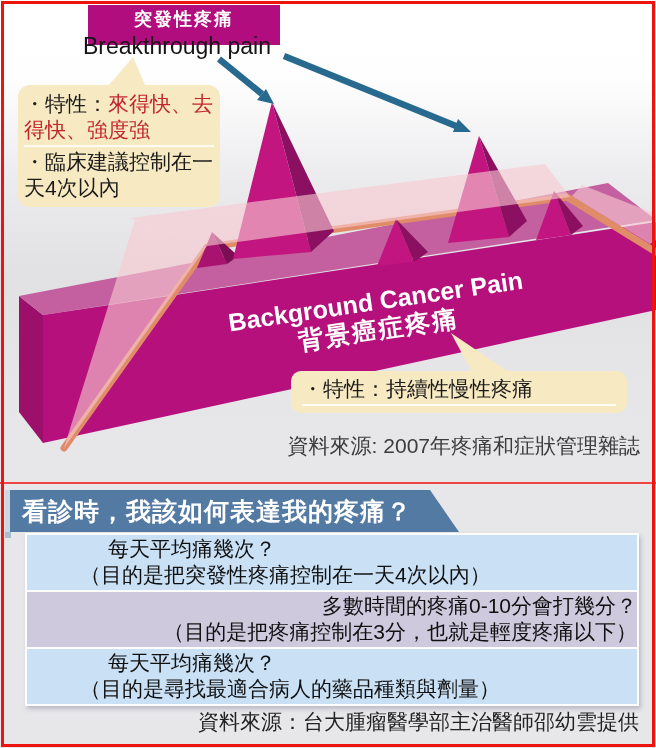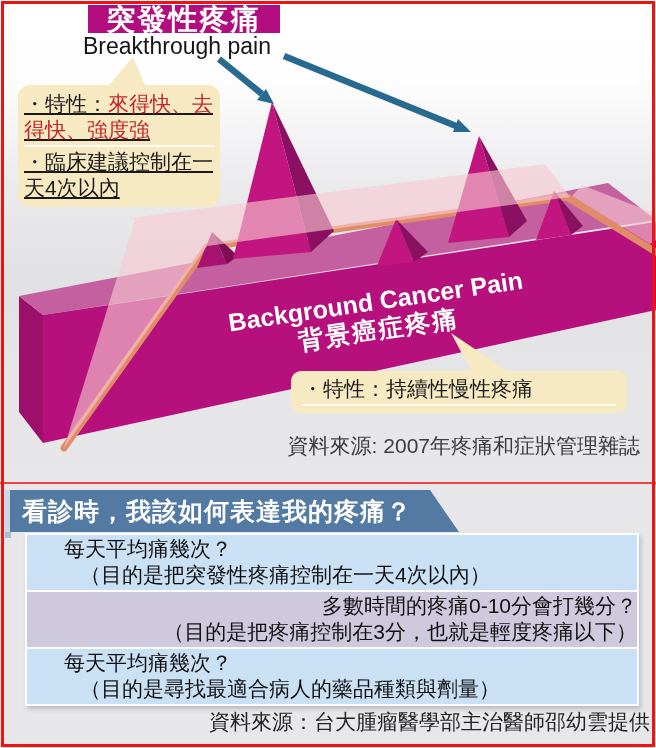--- a/index.html
+++ b/index.html
@@ -6,29 +6,29 @@
   .page { position:relative; width:656px; height:748px; background:#fff; overflow:hidden;
           font-family:"Liberation Sans", sans-serif; }
   .frame { position:absolute; inset:1px; border:3px solid #ed130e; pointer-events:none; z-index:60; }
 
   
   .upper { position:absolute; left:0; top:0; width:656px; height:482px;
            background:linear-gradient(180deg,#ffffff 0%,#fefefe 16%,#ebebee 38%,#e1e1e4 58%,#e6e6e9 80%,#e7e7ea 100%); }
   .scene { position:absolute; left:0; top:0; z-index:1; }
   .scene text { font-family:"Liberation Sans", sans-serif; font-weight:bold; fill:#ffffff; }
 
-  .title-box { position:absolute; left:88px; top:5px; width:192px; height:28px; background:#b20d7e;
-               color:#fff; font-size:29px; font-weight:bold; line-height:28px; text-align:center;
+  .title-box { position:absolute; left:88px; top:5px; width:192px; height:40px; background:#b20d7e;
+               color:#fff; font-size:18px; font-weight:bold; line-height:28px; text-align:center;
                letter-spacing:2px; z-index:2; }
   .subtitle  { position:absolute; left:83px; top:33px; font-size:23px; color:#151515; z-index:2; }
 
   .callout { position:absolute; background:#f7e9c1; color:#1a1a1a; z-index:3; }
   .callout .divider { height:2px; background:#fffdf2; margin:2px 0; }
   .callout1 { left:18px; top:85px; width:190px; padding:6px 6px; border-radius:12px;
-              font-size:21px; line-height:26px;text-decoration:underline; }
+              font-size:21px; line-height:26px; }
   .callout2 { left:291px; top:371px; width:314px; padding:5px 11px; border-radius:10px;
               font-size:21px; line-height:26px; }
   .red { color:#c1272d; }
 
   .source { position:absolute; z-index:3; }
   .source1 { right:16px; top:432px; font-size:21px; color:#3c3c3c; }
 
   
   .lower { position:absolute; left:0; top:482px; width:656px; height:266px;
            background:#e7e7ea; border-top:2px solid #ef4444; box-sizing:border-box; }
@@ -38,23 +38,23 @@
             color:#fff; font-size:25px; font-weight:bold; line-height:42px; padding-left:12px;
             letter-spacing:1px; box-sizing:border-box; }
   .qa-bar-stub { position:absolute; left:5px; top:48px; width:6px; height:6px; background:#a9bdd1; }
 
   .qa-rows { position:absolute; left:25px; top:49px; width:610px; background:#fdfdfe; padding:2px;
              box-shadow:2px 3px 4px rgba(110,110,130,0.35); }
   .qa-row { margin-bottom:2px; padding:1px 0 2px; font-size:21px; line-height:26px; color:#101010; }
   .qa-row:last-child { margin-bottom:0; }
   .qa-row.blue { background:#c9e0f5; }
   .qa-row.lav  { background:#cfc9dd;text-align:right; }
-  .qa-q { margin-left:37px; }
+  .qa-q { margin-left:81px; }
   .qa-p { margin-left:53px; }
-  .source2 { right:6px; top:224px; font-size:21px; color:#222; }
+  .source2 { right:17px; top:224px; font-size:21px; color:#222; }
 </style>
 </head>
 <body>
 
 <div class="page">
 
   <div class="upper">
 
     <svg class="scene" width="656" height="482" viewBox="0 0 656 482">
 

